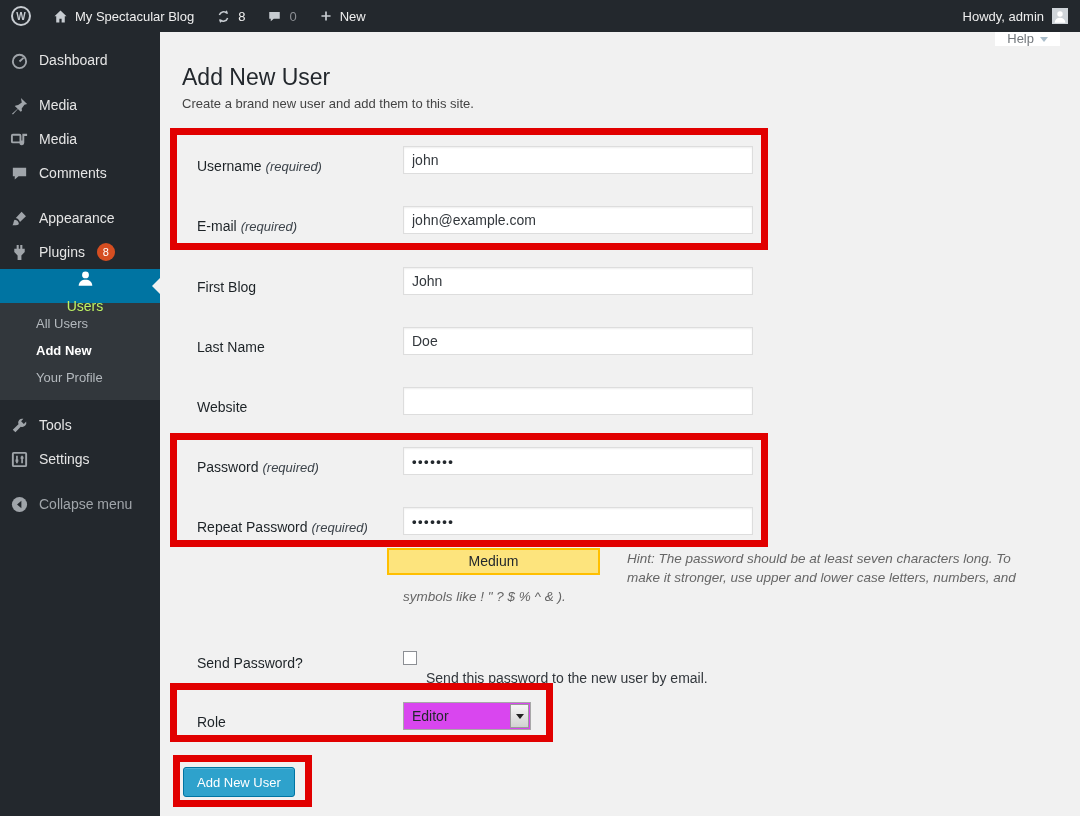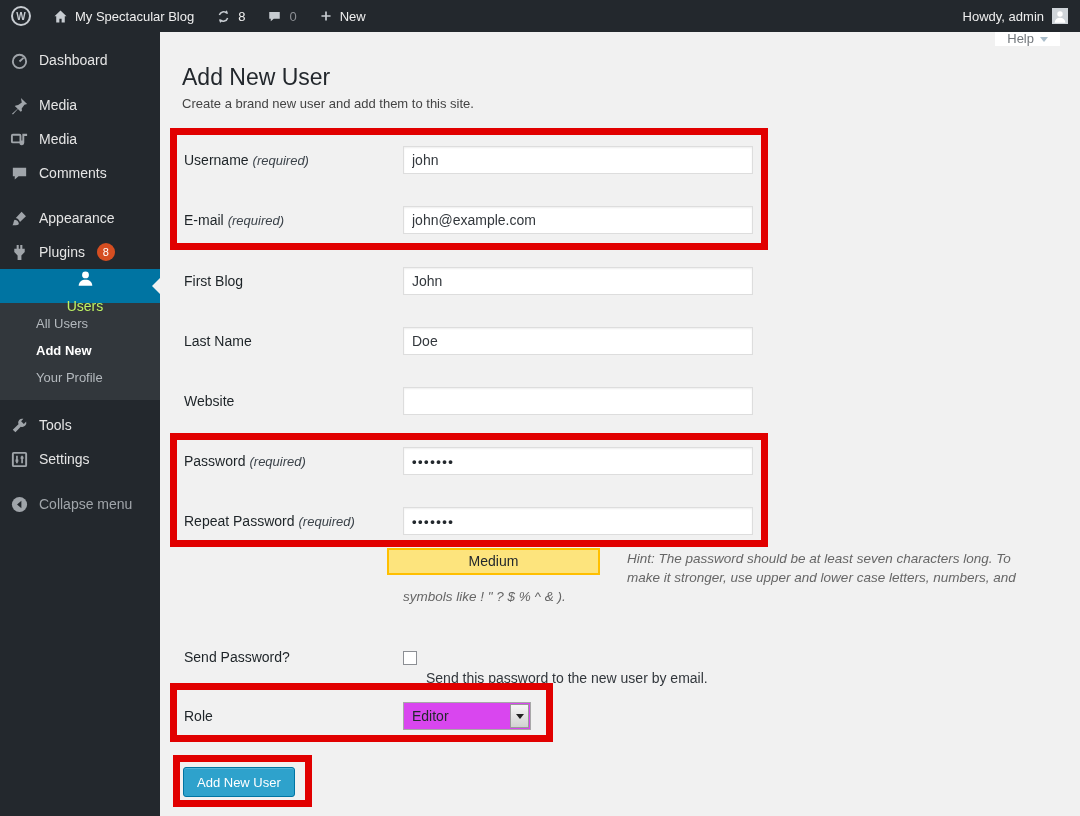--- a/index.html
+++ b/index.html
@@ -36,21 +36,21 @@
 
   
   .content{position:absolute;top:32px;left:160px;width:920px;height:784px;background:#f1f1f1;}
   .help-tab{position:absolute;top:0;right:20px;height:14px;background:#fff;padding:0 12px;
     line-height:30px;font-size:13px;color:#72777c;cursor:pointer;display:flex;align-items:center;gap:6px;}
   .help-arrow{width:0;height:0;border-left:4px solid transparent;border-right:4px solid transparent;
     border-top:5px solid #aabdca;}
   .page-title{position:absolute;left:22px;top:16px;font-size:23px;font-weight:400;color:#23282d;line-height:29px;}
   .page-desc{position:absolute;left:22px;top:64px;font-size:13px;color:#444;}
 
-  .flabel{position:absolute;left:24px;font-size:14px;color:#1d2327;}
+  .flabel{position:absolute;left:37px;font-size:14px;color:#1d2327;margin-top:6px;}
   .req{font-size:13px;font-style:italic;color:#3c434a;margin-left:4px;}
   .tinput{position:absolute;left:243px;width:350px;height:28px;border:1px solid #ddd;background:#fff;
     box-shadow:inset 0 1px 2px rgba(0,0,0,.07);font-size:14px;padding:3px 8px;color:#32373c;
     font-family:"Liberation Sans", sans-serif;}
   .pw{font-size:13px;letter-spacing:1.5px;font-weight:bold;color:#23282d;}
 
   .strength{position:absolute;left:227px;top:516px;width:213px;height:27px;
     background:var(--strength_medium_bg,#fde47d);border:2px solid var(--strength_medium_border,#ffbf00);
     text-align:center;line-height:23px;font-size:14px;color:#23282d;}
   .hintwrap{position:absolute;left:243px;top:517px;width:632px;font-size:13.5px;font-style:italic;

